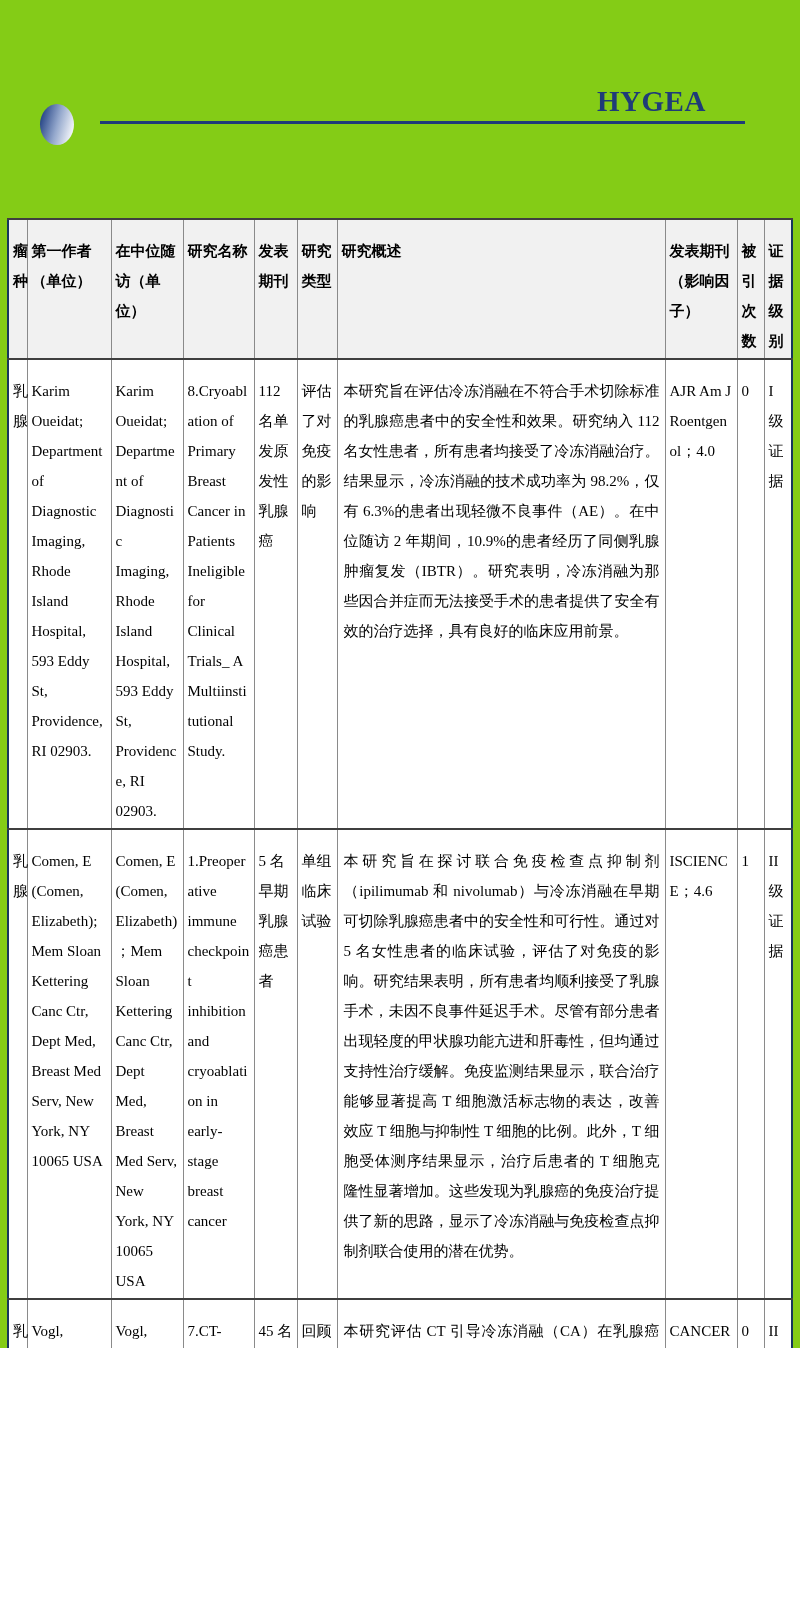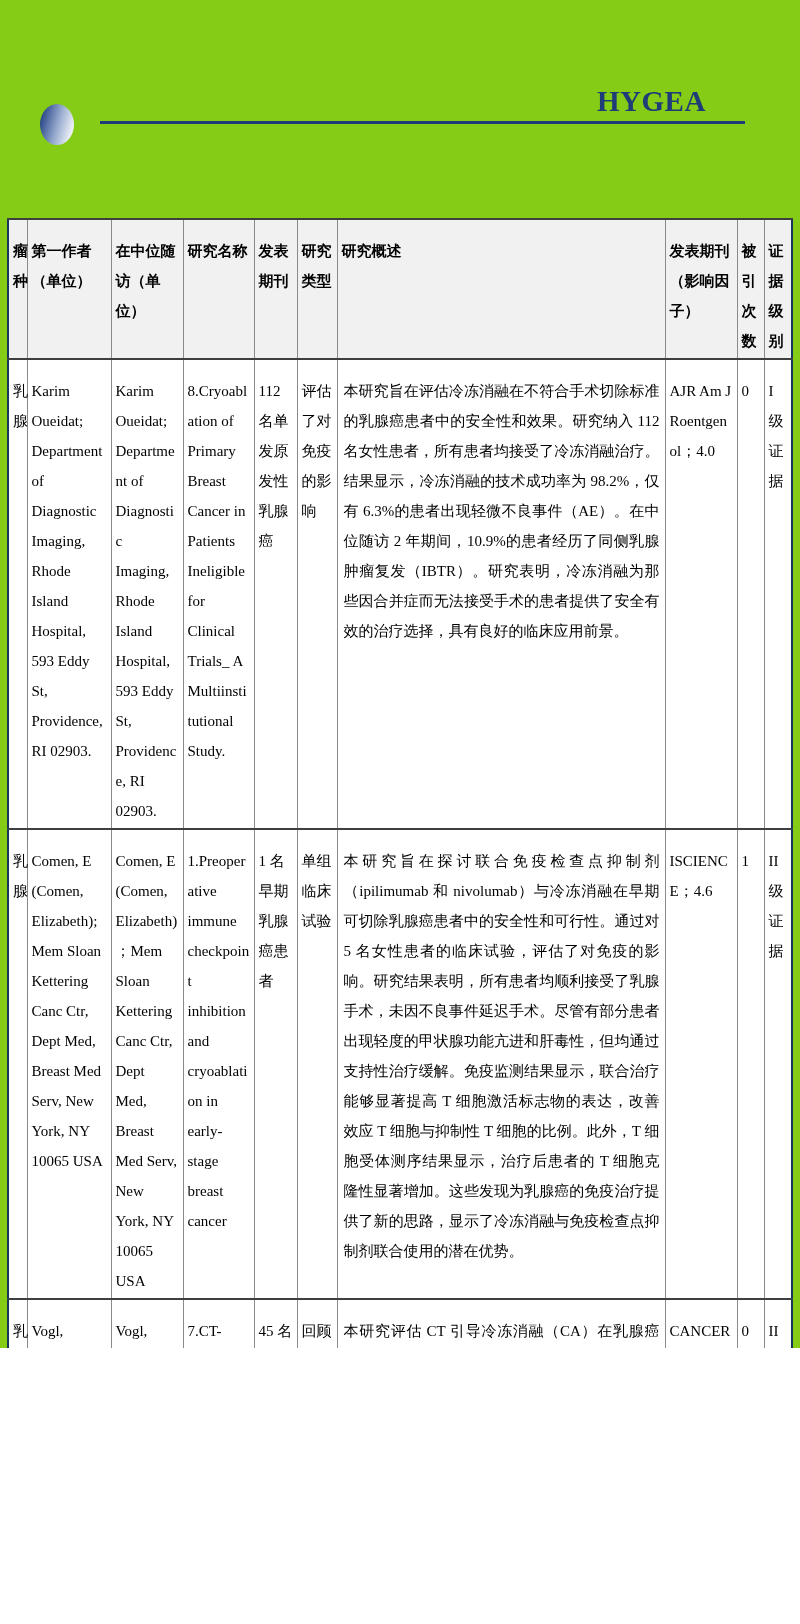--- a/index.html
+++ b/index.html
@@ -80,21 +80,21 @@
       <td class="summary">本研究旨在评估冷冻消融在不符合手术切除标准的乳腺癌患者中的安全性和效果。研究纳入 112 名女性患者，所有患者均接受了冷冻消融治疗。结果显示，冷冻消融的技术成功率为 98.2%，仅有 6.3%的患者出现轻微不良事件（AE）。在中位随访 2 年期间，10.9%的患者经历了同侧乳腺肿瘤复发（IBTR）。研究表明，冷冻消融为那些因合并症而无法接受手术的患者提供了安全有效的治疗选择，具有良好的临床应用前景。</td>
       <td>AJR Am J Roentgenol；4.0</td>
       <td>0</td>
       <td>I 级证据</td>
     </tr>
     <tr class="r-1">
       <td>乳腺</td>
       <td>Comen, E (Comen, Elizabeth); Mem Sloan Kettering Canc Ctr, Dept Med, Breast Med Serv, New York, NY 10065 USA</td>
       <td>Comen, E (Comen, Elizabeth)；Mem Sloan Kettering Canc Ctr, Dept Med, Breast Med Serv, New York, NY 10065 USA</td>
       <td>1.Preoperative immune checkpoint inhibition and cryoablation in early-stage breast cancer</td>
-      <td>1 名早期乳腺癌患者</td>
+      <td>5 名早期乳腺癌患者</td>
       <td>单组临床试验</td>
       <td class="summary">本研究旨在探讨联合免疫检查点抑制剂（ipilimumab 和 nivolumab）与冷冻消融在早期可切除乳腺癌患者中的安全性和可行性。通过对 5 名女性患者的临床试验，评估了对免疫的影响。研究结果表明，所有患者均顺利接受了乳腺手术，未因不良事件延迟手术。尽管有部分患者出现轻度的甲状腺功能亢进和肝毒性，但均通过支持性治疗缓解。免疫监测结果显示，联合治疗能够显著提高 T 细胞激活标志物的表达，改善效应 T 细胞与抑制性 T 细胞的比例。此外，T 细胞受体测序结果显示，治疗后患者的 T 细胞克隆性显著增加。这些发现为乳腺癌的免疫治疗提供了新的思路，显示了冷冻消融与免疫检查点抑制剂联合使用的潜在优势。</td>
       <td>ISCIENCE；4.6</td>
       <td>1</td>
       <td>II 级证据</td>
     </tr>
     <tr class="r-2">
       <td>乳腺</td>
       <td>Vogl, Thomas J.; Goethe Univ, Univ Hosp Frankfurt, Clin Radiol &amp; Nucl Med, Theodor Stern Kai 7, D-60590 Frankfurt,</td>
       <td>Vogl, Thomas J.; Goethe Univ, Univ Hosp Frankfurt, Clin Radiol &amp; Nucl Med, Theodor Stern Kai 7, D-60590</td>

